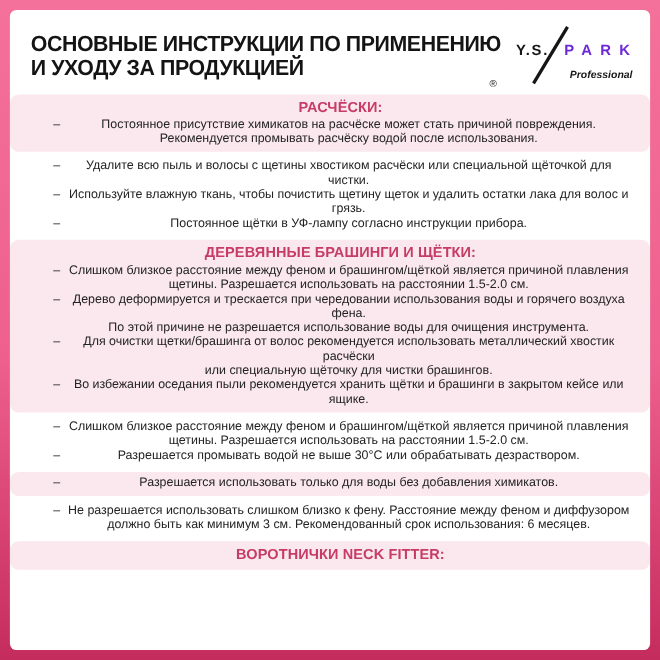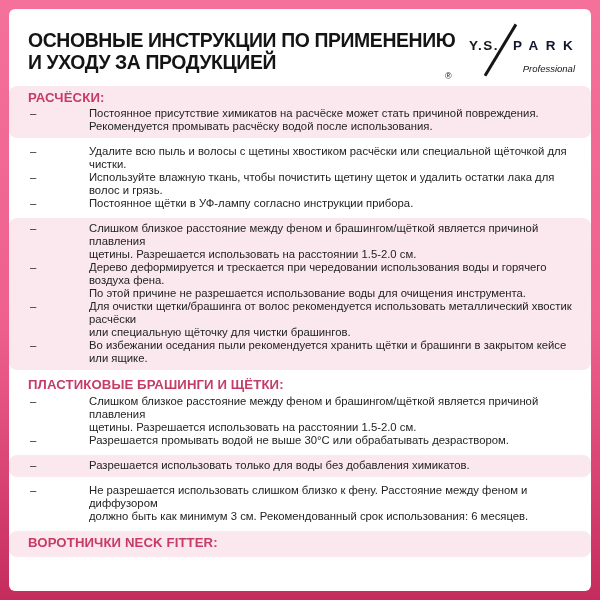--- a/index.html
+++ b/index.html
@@ -38,64 +38,64 @@
     position:absolute; left:56px; top:-9px;
     width:2.6px; height:60px; background:#161616;
     transform:rotate(31deg);
   }
   .logo .ys {
     position:absolute; left:6px; top:9px;
     font-size:13.5px; font-weight:bold; color:#161616; letter-spacing:1.5px;margin-left:20px;
   }
   .logo .park {
     position:absolute; left:70px; top:9px;
-    font-size:13.5px; font-weight:bold; color:#0f172a; letter-spacing:7.5px;
+    font-size:13.5px; font-weight:bold; color:#6d28d9; letter-spacing:7.5px;
   }
   .logo .prof {
     position:absolute; right:2px; top:34px;
-    font-size:9.5px; font-weight:normal; font-style:italic; color:#161616;
+    font-size:9.5px; font-weight:bold; font-style:italic; color:#161616;
   }
   .logo .reg {
     position:absolute; left:2px; top:42px;
     font-size:9px; color:#161616;
   }
 
   
   .sections {
     flex:1 1 auto;
     display:flex; flex-direction:column;
     gap:3px;
     padding:2px 0 6px;
     overflow:hidden;
   }
   .section {
-    padding:4px 14px 5px 19px;
+    padding:4px 14px 5px 33px;
     background:#ffffff;
     border-radius:8px;
+    text-align:center;
   }
   .section.tinted { background:#fae8ee; }
   .section h2 {
     font-size:13.2px; line-height:1.18; font-weight:bold;
     color:#c63c66; letter-spacing:0.1px;
     margin-bottom:2px;
   }
   .bullet {
     display:flex; align-items:flex-start;
   }
   .bullet .marker {
     flex:0 0 17px;
     font-size:11.3px; line-height:1.15; color:#232323;
     padding-left:2px;
   }
   .bullet .btext {
     flex:1 1 auto;
     font-size:11.3px; line-height:1.15; color:#232323;
     white-space:pre-line;
     padding-right:2px;
-    margin-left:44px;
   }
 </style>
 </head>
 <body>
 
 <div class="page">
   <div class="panel">
 
     <div class="header">
       <div class="title">
@@ -132,20 +132,21 @@
               <span class="marker">–</span>
               <span class="btext">Используйте влажную ткань, чтобы почистить щетину щеток и удалить остатки лака для волос и грязь.</span>
             </div>
             <div class="bullet">
               <span class="marker">–</span>
               <span class="btext">Постоянное щётки в УФ-лампу согласно инструкции прибора.</span>
             </div>
           </div>
   </div>
         <div class="section tinted">
+    <h2>ДЕРЕВЯННЫЕ БРАШИНГИ И ЩЁТКИ:</h2>
     <div>
             <div class="bullet">
               <span class="marker">–</span>
               <span class="btext">Слишком близкое расстояние между феном и брашингом/щёткой является причиной плавления
 щетины. Разрешается использовать на расстоянии 1.5-2.0 см.</span>
             </div>
             <div class="bullet">
               <span class="marker">–</span>
               <span class="btext">Дерево деформируется и трескается при чередовании использования воды и горячего воздуха фена.
 По этой причине не разрешается использование воды для очищения инструмента.</span>
@@ -155,21 +156,20 @@
               <span class="btext">Для очистки щетки/брашинга от волос рекомендуется использовать металлический хвостик расчёски
 или специальную щёточку для чистки брашингов.</span>
             </div>
             <div class="bullet">
               <span class="marker">–</span>
               <span class="btext">Во избежании оседания пыли рекомендуется хранить щётки и брашинги в закрытом кейсе или ящике.</span>
             </div>
           </div>
   </div>
         <div class="section">
-    <h2>ПЛАСТИКОВЫЕ БРАШИНГИ И ЩЁТКИ:</h2>
     <div>
             <div class="bullet">
               <span class="marker">–</span>
               <span class="btext">Слишком близкое расстояние между феном и брашингом/щёткой является причиной плавления
 щетины. Разрешается использовать на расстоянии 1.5-2.0 см.</span>
             </div>
             <div class="bullet">
               <span class="marker">–</span>
               <span class="btext">Разрешается промывать водой не выше 30°C или обрабатывать дезраствором.</span>
             </div>

